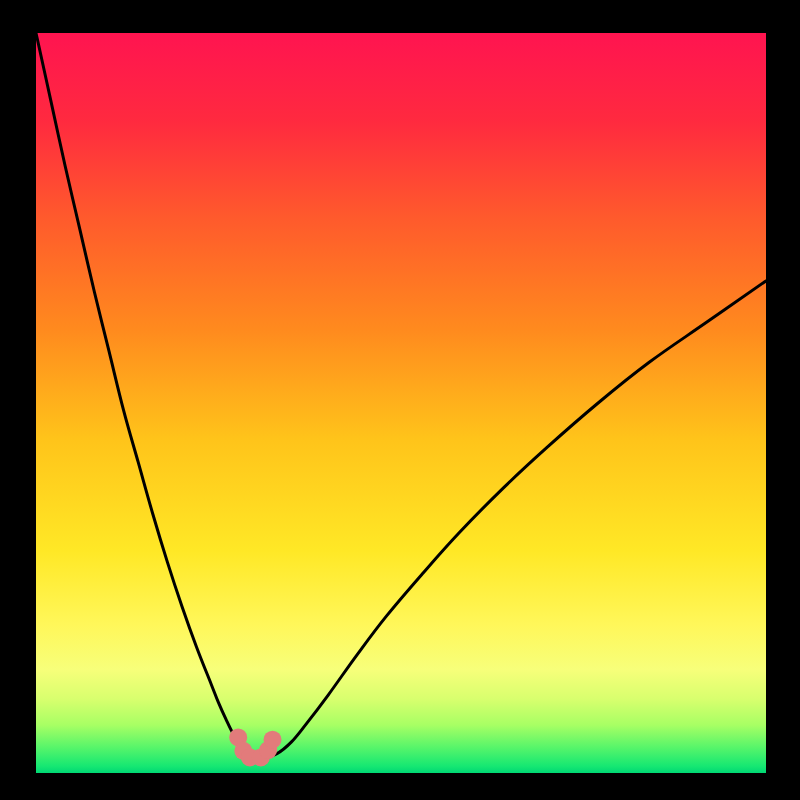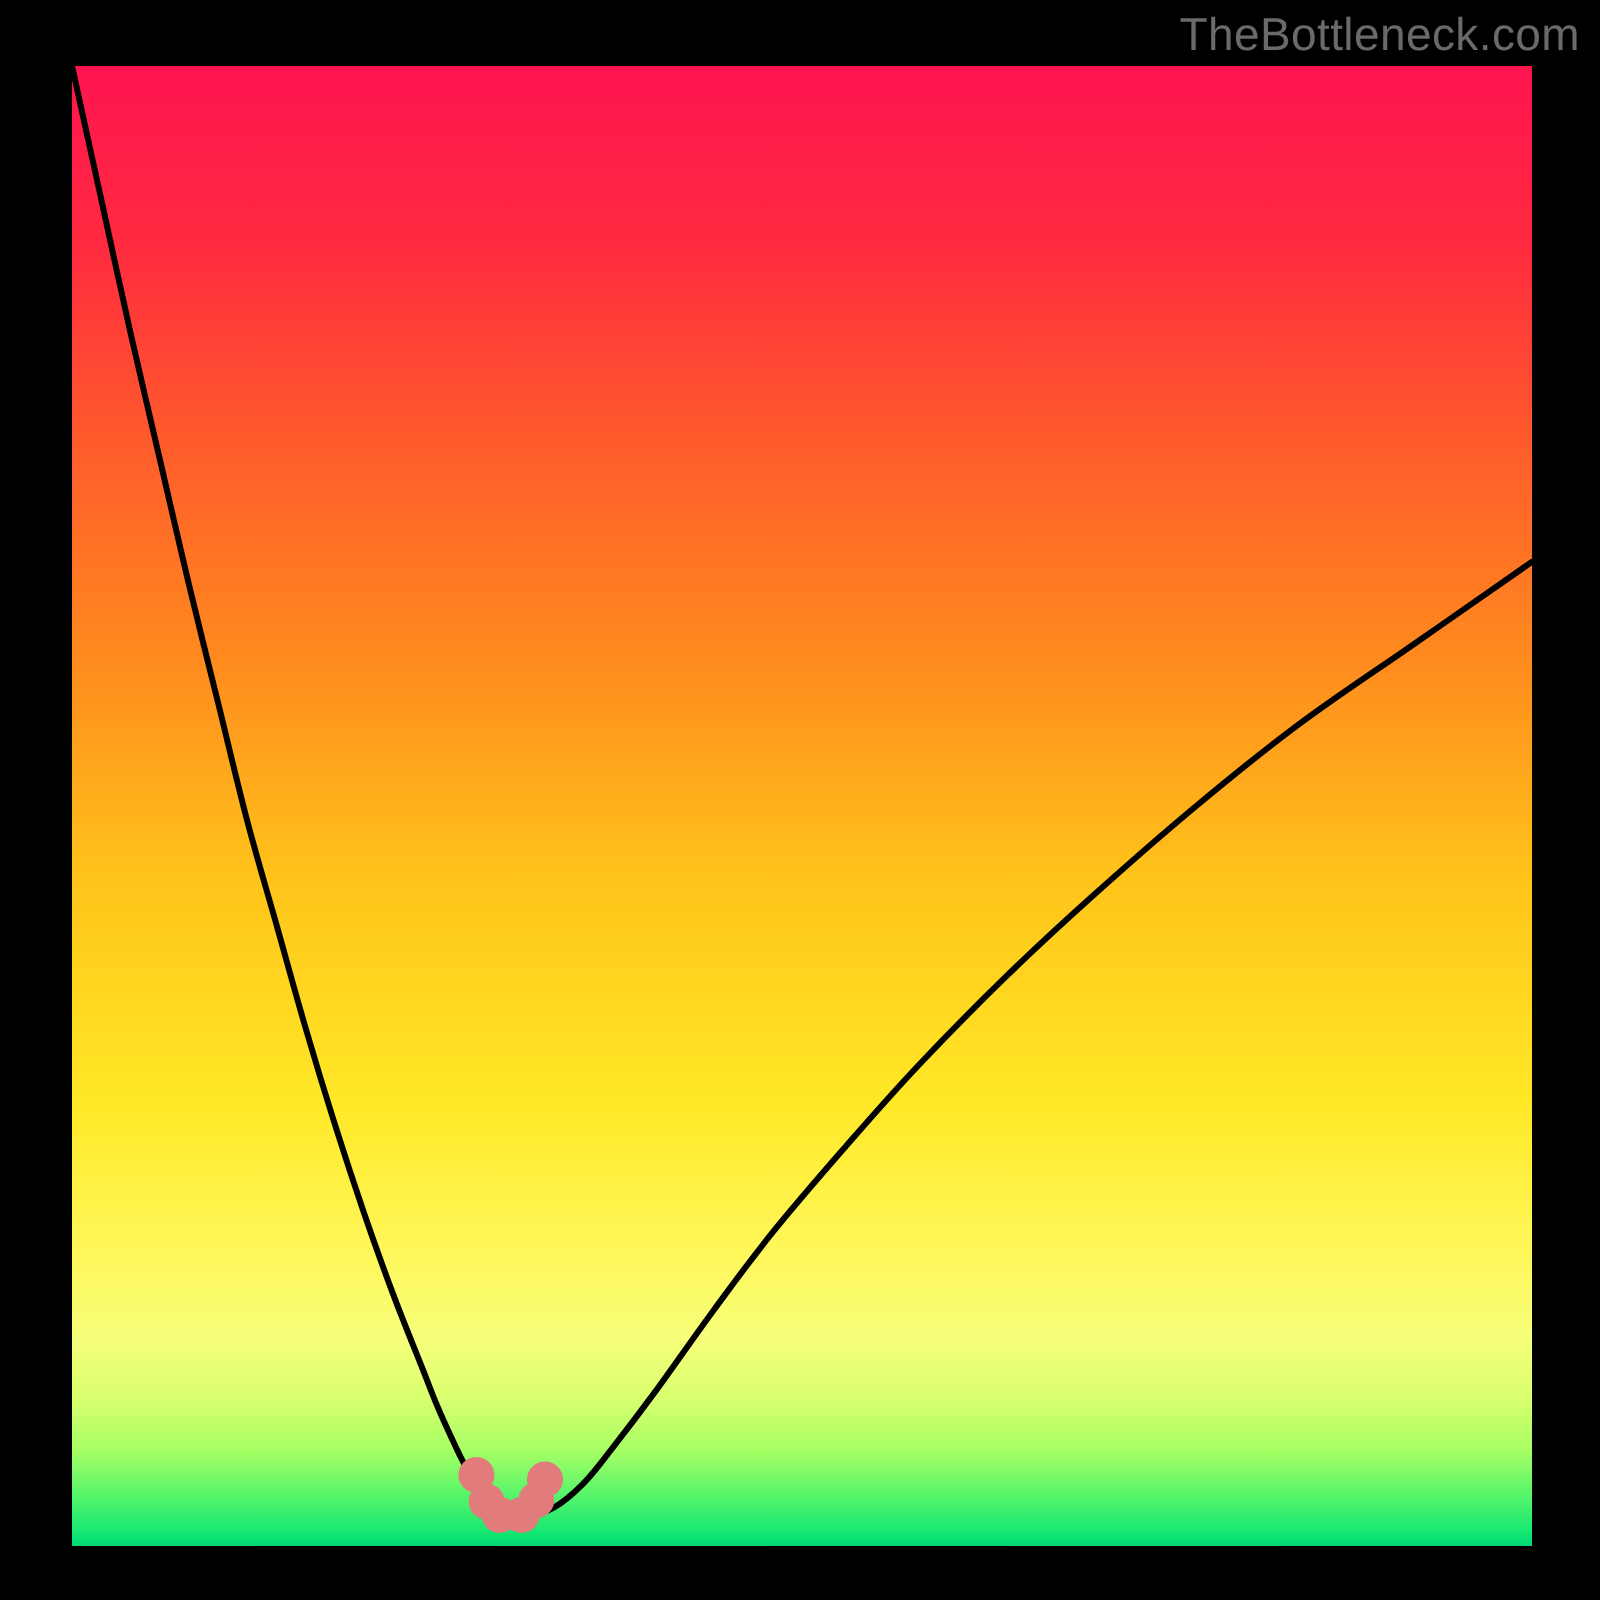--- a/index.html
+++ b/index.html
@@ -33,21 +33,20 @@
   svg.plot {
     position: absolute;
     top: 0;
     left: 0;
   }
 </style>
 </head>
 <body>
 
 <div class="frame">
-  <div class="watermark">TheBottleneck.com</div>
   <svg class="plot" width="800" height="800" viewBox="0 0 800 800">
       <defs>
         <linearGradient id="bg-grad" x1="0" y1="0" x2="0" y2="1">
           <stop offset="0%" stop-color="#ff1450"></stop>
           <stop offset="12%" stop-color="#ff2a3f"></stop>
           <stop offset="25%" stop-color="#ff5a2c"></stop>
           <stop offset="40%" stop-color="#ff8a1e"></stop>
           <stop offset="55.00000000000001%" stop-color="#ffc41a"></stop>
           <stop offset="70%" stop-color="#ffe826"></stop>
           <stop offset="80%" stop-color="#fff75a"></stop>

